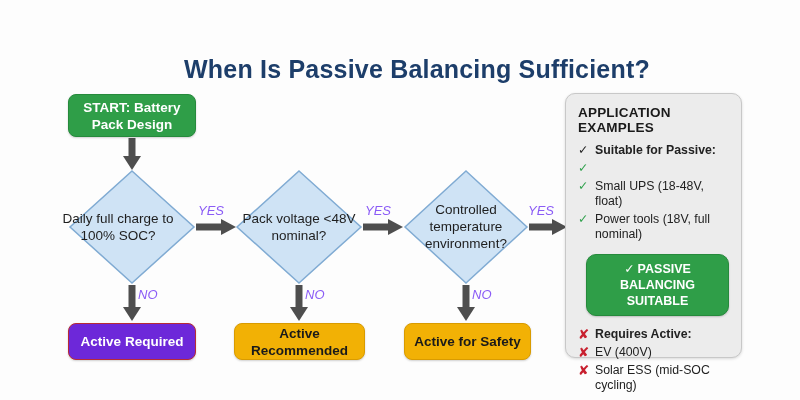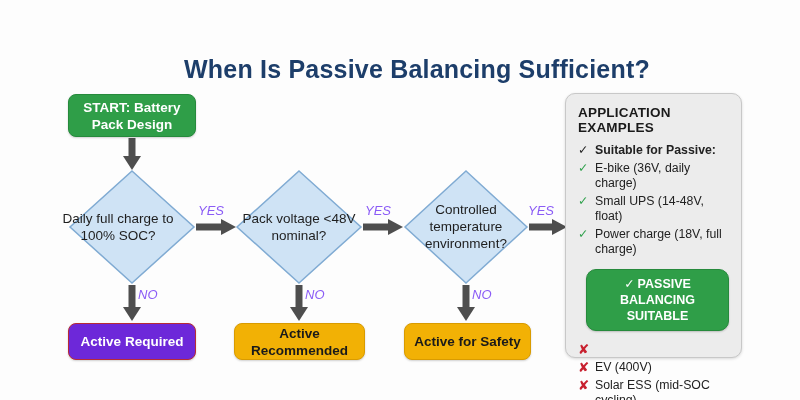--- a/index.html
+++ b/index.html
@@ -149,37 +149,37 @@
 
   <aside class="panel">
     <div class="panel-title">APPLICATION EXAMPLES</div>
 
     <div class="row header">
       <span class="icon check-dark">✓</span>
       <span>Suitable for Passive:</span>
     </div>
     <div class="row">
       <span class="icon check-green">✓</span>
-      <span>E-bike (36V, daily charge)</span>
     </div>
     <div class="row">
       <span class="icon check-green">✓</span>
-      <span>Small UPS (14-48V, float)</span>
+      <span>Small UPS (18-48V, float)</span>
     </div>
     <div class="row">
       <span class="icon check-green">✓</span>
-      <span>Power charge (18V, full charge)</span>
+      <span>Power tools (18V, full nominal)</span>
     </div>
 
     <div class="outcome">
       <span class="icon">✓</span><span>PASSIVE BALANCING SUITABLE</span>
     </div>
 
     <div class="row header">
       <span class="icon cross-red">✘</span>
+      <span>Requires Active:</span>
     </div>
     <div class="row">
       <span class="icon cross-red">✘</span>
       <span>EV (400V)</span>
     </div>
     <div class="row">
       <span class="icon cross-red">✘</span>
       <span>Solar ESS (mid-SOC cycling)</span>
     </div>
 

